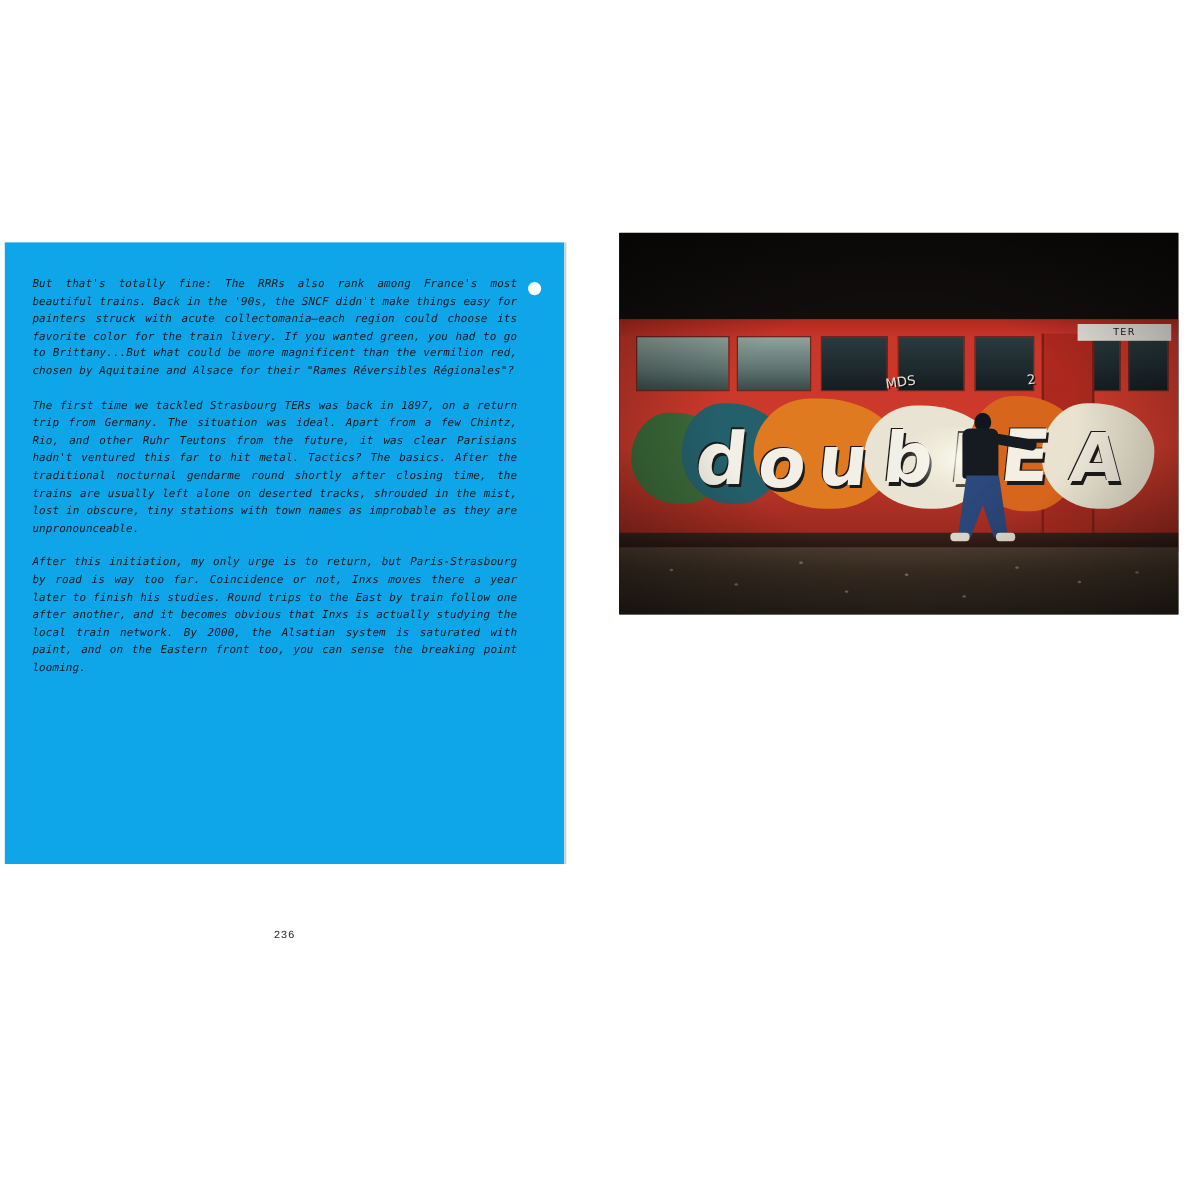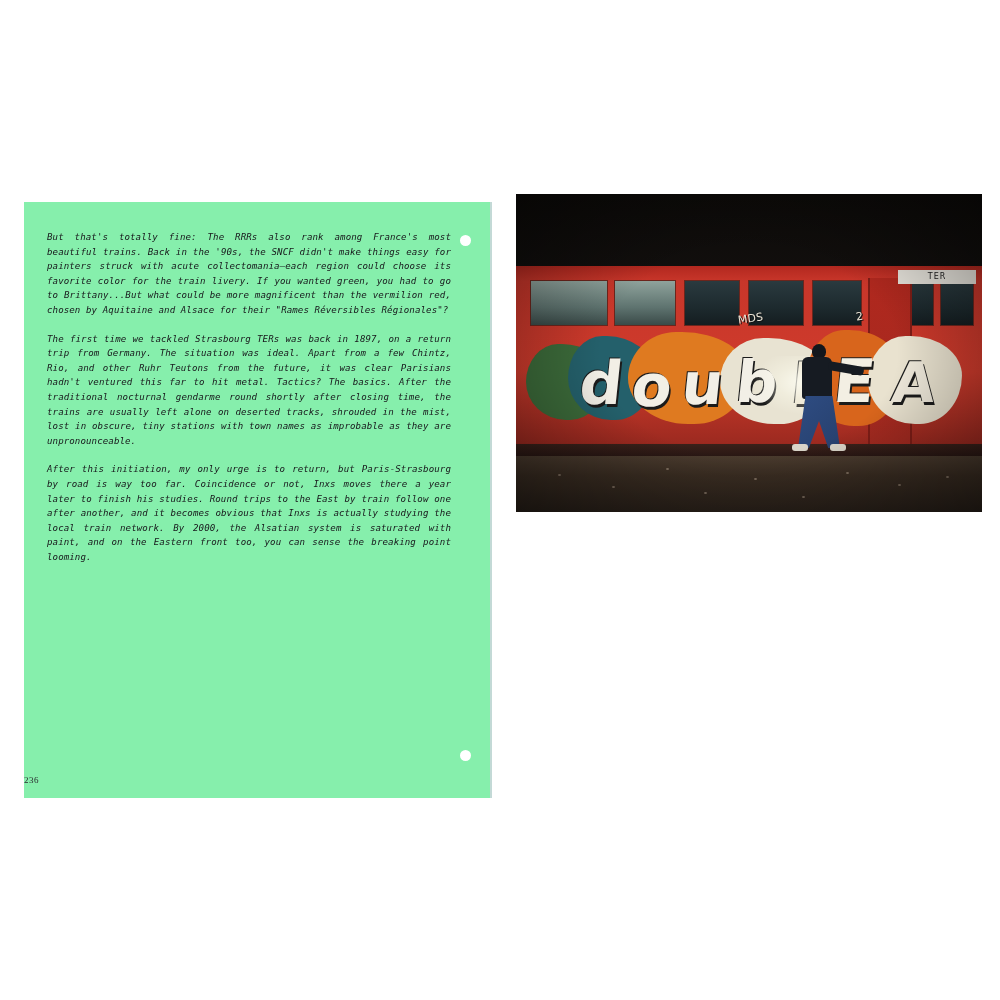--- a/index.html
+++ b/index.html
@@ -11,25 +11,25 @@
     width: 1000px;
     height: 1000px;
     position: relative;
     font-family: "DejaVu Sans Mono", monospace;
     overflow: hidden;
   }
 
   
   #left-page {
     position: absolute;
-    left: 24px;
+    left: 4px;
     top: 202px;
     width: 466px;
-    height: 596px;
-    background: #86efac;
+    height: 518px;
+    background: #0ea5e9;
     box-shadow: 0 0 0 0 rgba(0,0,0,0);
   }
   
   #left-page::after {
     content: "";
     position: absolute;
     right: -2px;
     top: 0;
     width: 2px;
     height: 100%;
@@ -63,22 +63,22 @@
     background: #ffffff;
   }
   #hole-top { left: 436px; top: 33px; }
   #hole-bottom { left: 436px; top: 548px; }
 
   #page-number {
     position: absolute;
     left: 0;
     top: 573px;
     width: 466px;
-    text-align: left;
-    font-family: Liberation Serif, serif;
+    text-align: center;
+    font-family: Liberation Mono, monospace;
     font-size: 9px;
     color: #2a2a2e;
     letter-spacing: 0.5px;
   }
 
   
   #photo {
     position: absolute;
     left: 516px;
     top: 194px;

